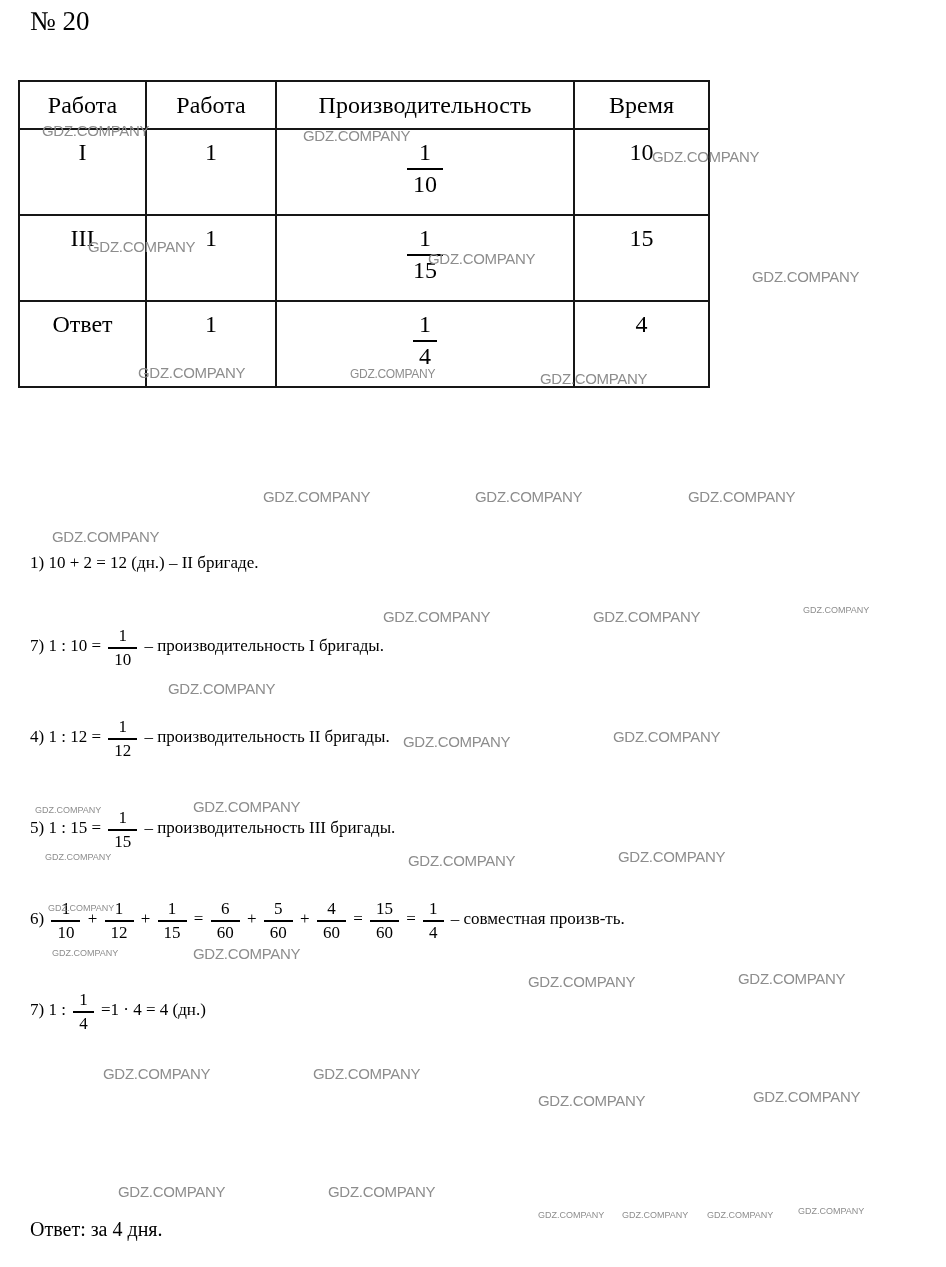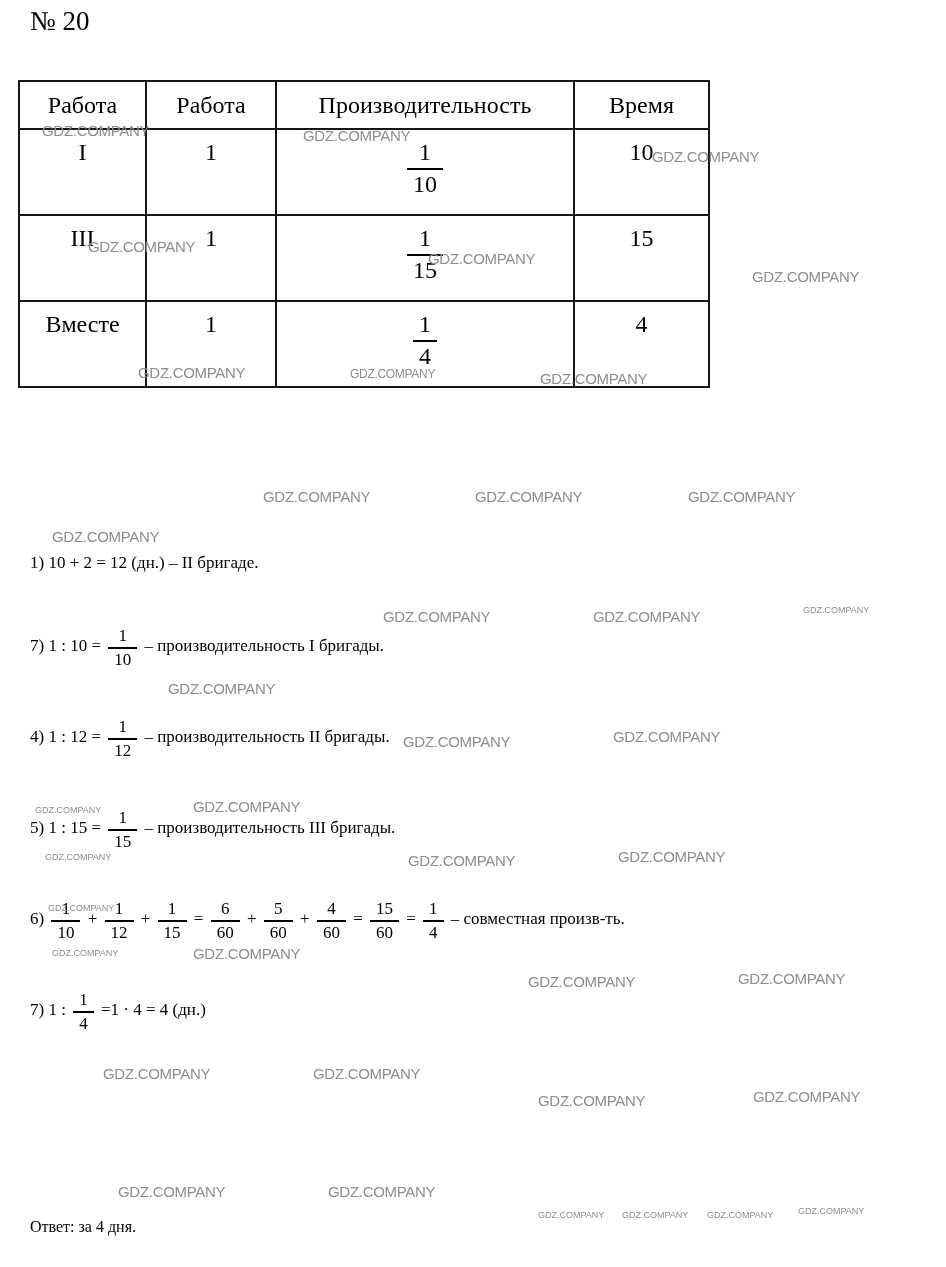--- a/index.html
+++ b/index.html
@@ -47,21 +47,21 @@
   .steps {
     position:absolute; left:30px; top:548px;
     width:905px;
     font-size:17px;
     line-height:30px;
   }
   .step-line { margin-bottom:48px; white-space:nowrap; }
 
   .answer {
     position:absolute; left:30px; top:1218px;
-    font-size:16px;
+    font-size:20px;
   }
 
   .wm {
     position:absolute;
     color:#8d8d8d;
     font-family:"Liberation Sans", sans-serif;
     font-size:15px;
     letter-spacing:-0.3px;
     white-space:nowrap;
     pointer-events:none;
@@ -100,21 +100,21 @@
     </tr>
     <tr>
       <td>III</td>
       <td>1</td>
       <td>
         <span class="frac"><span class="num">1</span><span class="den">15</span></span>
       </td>
       <td>15</td>
     </tr>
     <tr>
-      <td>Вместе</td>
+      <td>Ответ</td>
       <td>1</td>
       <td>
         <span class="frac"><span class="num">1</span><span class="den">4</span></span>
       </td>
       <td>4</td>
     </tr>
   </tbody>
 </table>
 
 <div class="steps">

